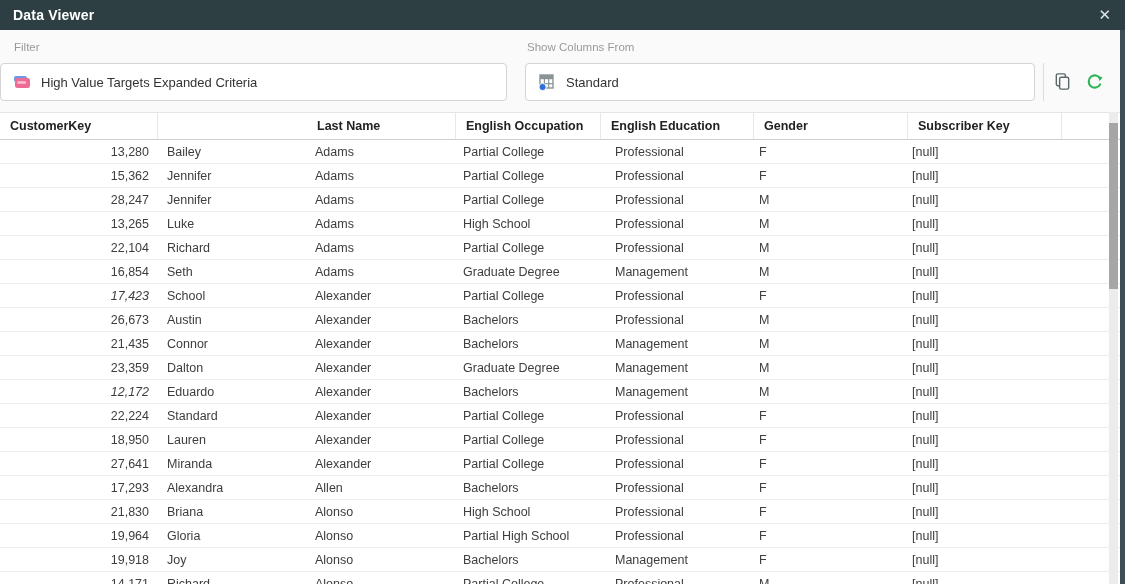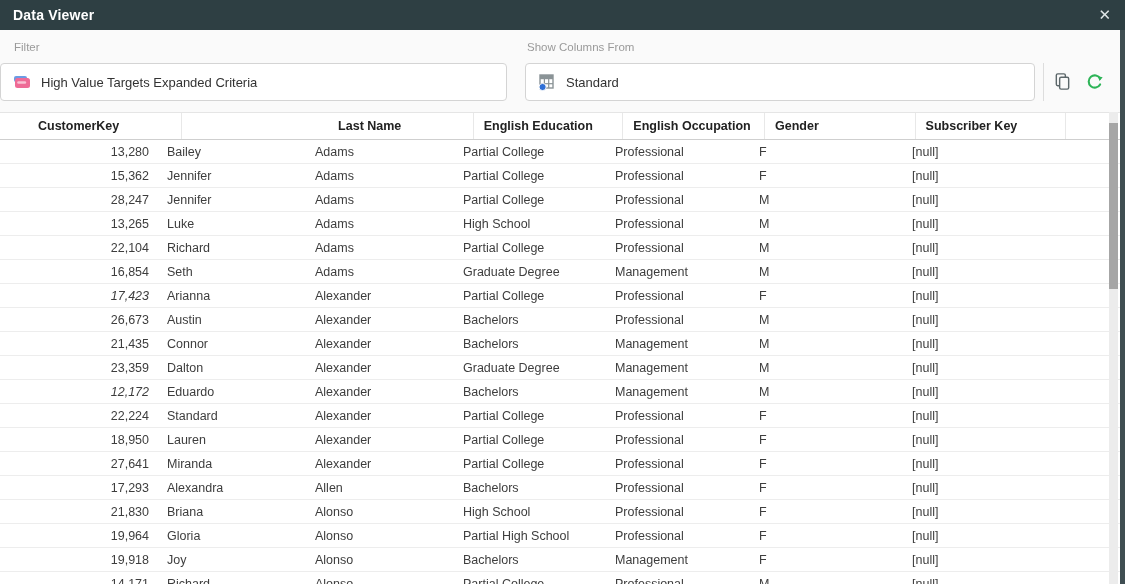--- a/index.html
+++ b/index.html
@@ -96,25 +96,25 @@
         <svg width="19" height="19" viewBox="0 0 20 20">
           <path d="M15.9 6.9 A6.4 6.4 0 1 0 15.9 13.1" fill="none" stroke="#2db457" stroke-width="2.2" stroke-linecap="round"></path>
           <path d="M13.6 4.6 L18.6 5.4 L15.2 9.4 Z" fill="#2db457"></path>
         </svg>
       </span>
     </div>
   </div>
 
   <div class="table">
     <div class="thead">
-        <div class="th" style="width: 147px; margin-left: 28px;">CustomerKey</div>
+        <div class="th" style="width: 147px;">CustomerKey</div>
         <div class="th" style="width: 138px; margin-top: 37px;">First Name</div>
         <div class="th" style="width: 138px;">Last Name</div>
+        <div class="th" style="width: 134px;">English Occupation</div>
         <div class="th" style="width: 142px;">English Education</div>
-        <div class="th" style="width: 134px;">English Occupation</div>
         <div class="th" style="width: 143px;">Gender</div>
         <div class="th" style="width: 143px;">Subscriber Key</div>
         <div class="th" style="width: 45px;"></div>
       </div>
     <div class="tbody">
         <div class="row">
           <div class="td right" style="width: 149px;">13,280</div>
           <div class="td" style="width: 138px;">Bailey</div>
           <div class="td" style="width: 138px;">Adams</div>
           <div class="td" style="width: 142px;">Partial College</div>
@@ -168,21 +168,21 @@
           <div class="td" style="width: 138px;">Seth</div>
           <div class="td" style="width: 138px;">Adams</div>
           <div class="td" style="width: 142px;">Graduate Degree</div>
           <div class="td" style="width: 134px;">Management</div>
           <div class="td" style="width: 143px;">M</div>
           <div class="td" style="width: 143px;">[null]</div>
           <div class="td" style="width: 45px;"></div>
         </div>
         <div class="row">
           <div class="td right" style="width: 149px; font-style: italic;">17,423</div>
-          <div class="td" style="width: 138px;">Arianna</div>
+          <div class="td" style="width: 138px;">School</div>
           <div class="td" style="width: 138px;">Alexander</div>
           <div class="td" style="width: 142px;">Partial College</div>
           <div class="td" style="width: 134px;">Professional</div>
           <div class="td" style="width: 143px;">F</div>
           <div class="td" style="width: 143px;">[null]</div>
           <div class="td" style="width: 45px;"></div>
         </div>
         <div class="row">
           <div class="td right" style="width: 149px;">26,673</div>
           <div class="td" style="width: 138px;">Austin</div>

